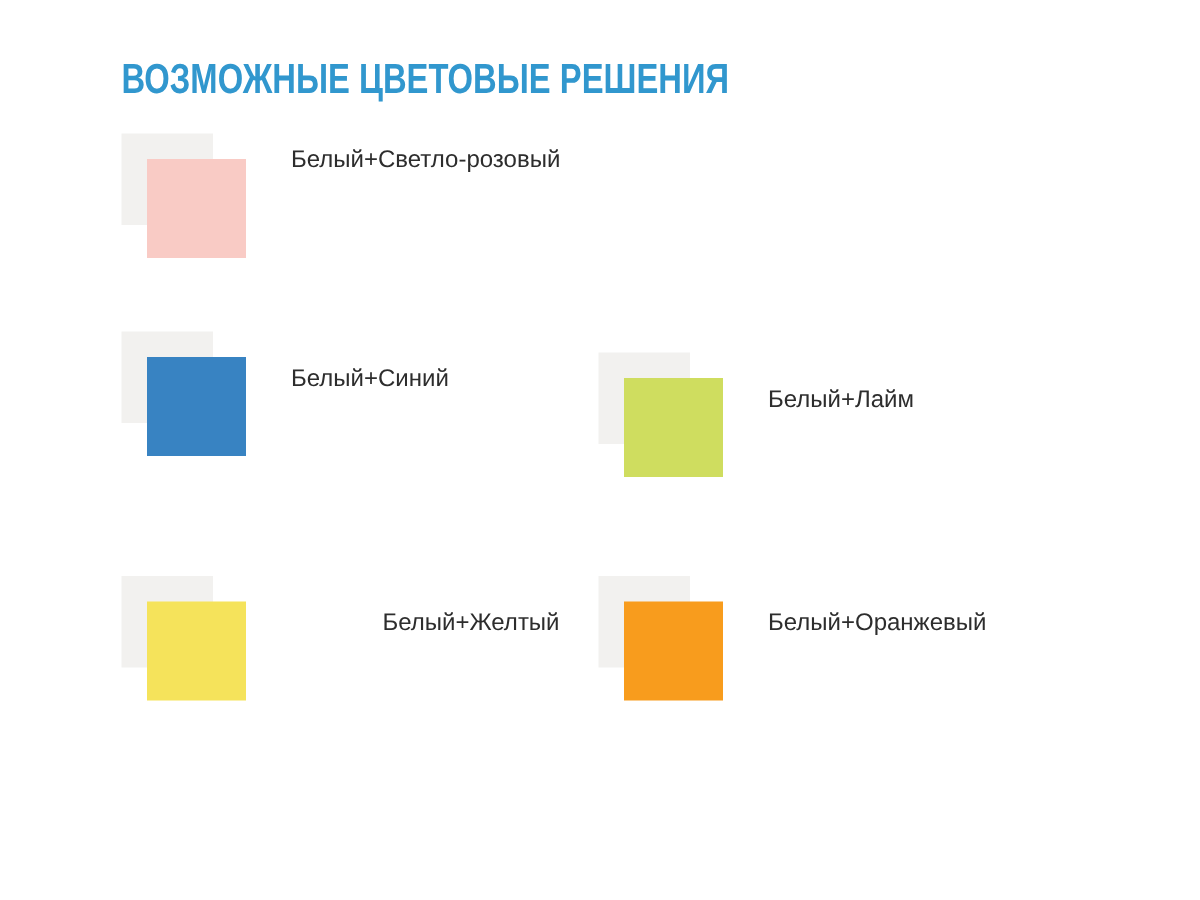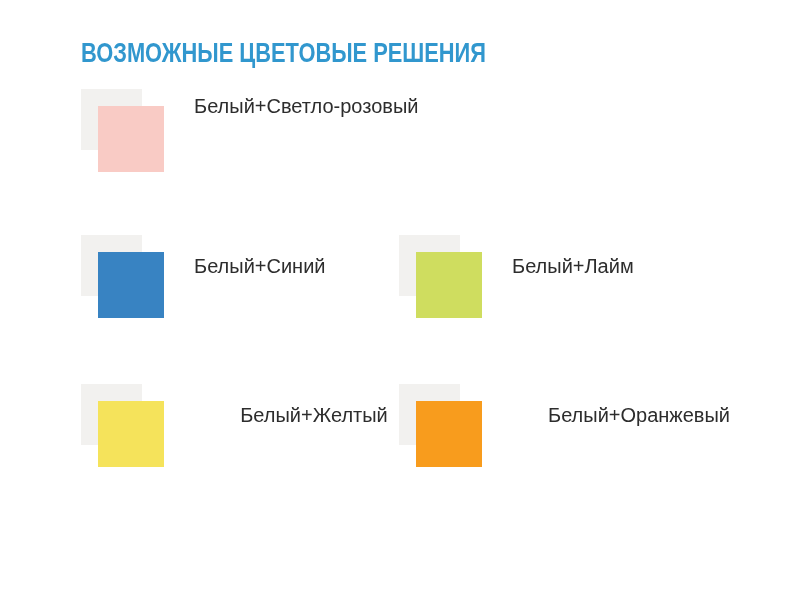--- a/index.html
+++ b/index.html
@@ -18,33 +18,33 @@
     white-space:nowrap;
     transform:scaleX(0.78);
     transform-origin:0 50%;
   }
   .cell{
     position:absolute;
     width:320px;height:86px;
     cursor:pointer;
   }
   .pos-1{left:81px;top:89px;}
-  .pos-2{left:81px;top:235px;}
+  .pos-2{left:81px;top:221px;}
   .pos-3{left:399px;top:235px;}
   .pos-4{left:81px;top:384px;}
   .pos-5{left:399px;top:384px;}
   .swatch{position:absolute;left:0;top:0;width:84px;height:84px;}
   .sq{position:absolute;}
   .sq.base{left:0;top:0;width:61px;height:61px;}
   .sq.top{left:17px;top:17px;width:66px;height:66px;}
   .label{
     position:absolute;
     left:113px;top:15px;
     width:240px;
-    font-size:20px;
+    font-size:16px;
     line-height:33px;
   }
   .cell.two-line .label{top:1px;}
 </style>
 </head>
 <body>
 
 <div class="page">
 
   <div class="title" style="color: rgb(49, 151, 206);">ВОЗМОЖНЫЕ ЦВЕТОВЫЕ РЕШЕНИЯ</div>
@@ -79,16 +79,16 @@
       <div class="sq top" style="background-color: rgb(245, 227, 91);"></div>
     </div>
     <div class="label" style="color: rgb(45, 45, 45); text-align: center;">Белый+Желтый</div>
   </div>
 
   <div class="cell pos-5">
     <div class="swatch">
       <div class="sq base" style="background-color: rgb(242, 241, 239);"></div>
       <div class="sq top" style="background-color: rgb(248, 156, 29);"></div>
     </div>
-    <div class="label" style="color: rgb(45, 45, 45); margin-left: 36px;">Белый+Оранжевый</div>
+    <div class="label" style="color: rgb(45, 45, 45);">Белый+Оранжевый</div>
   </div>
 
 </div>
 
 </body></html>

